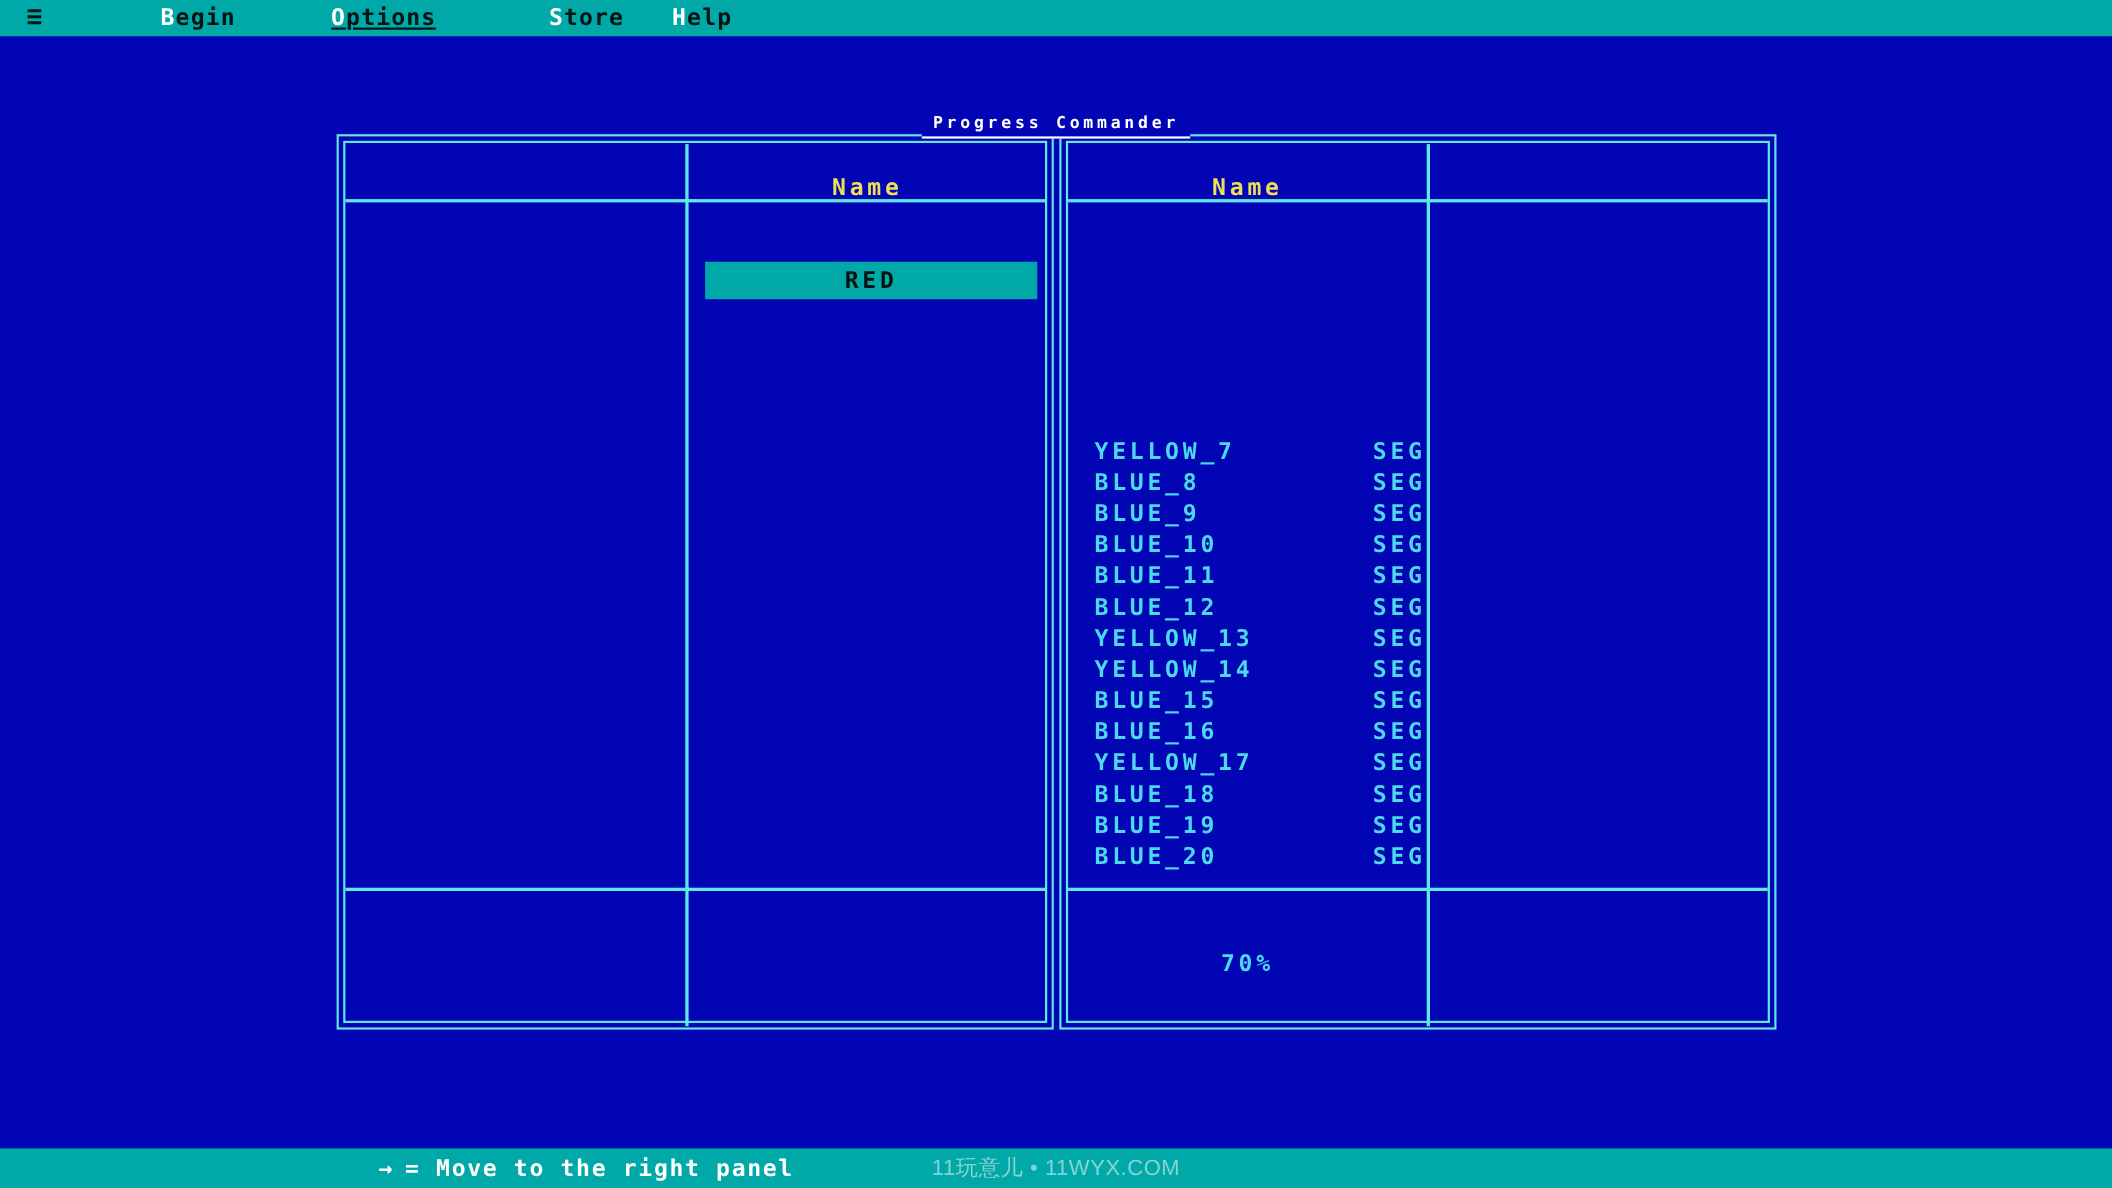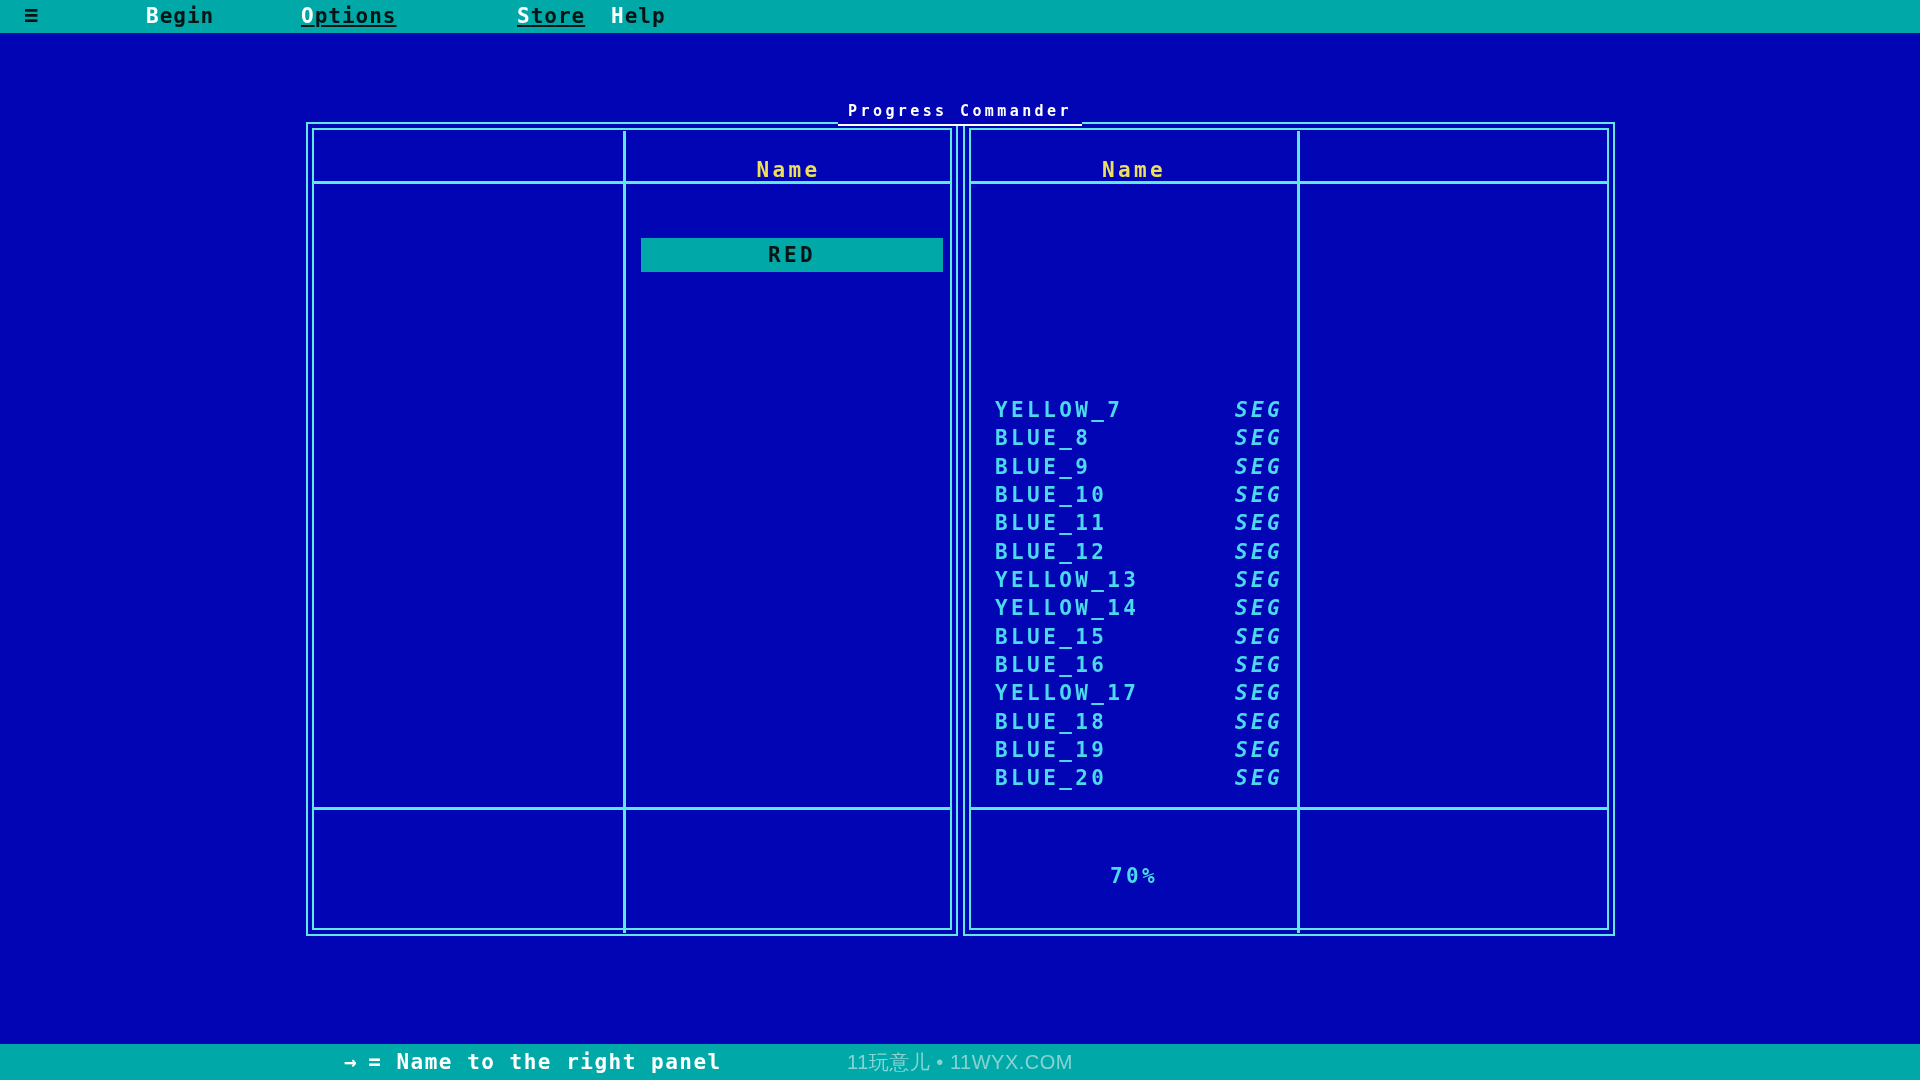--- a/index.html
+++ b/index.html
@@ -18,21 +18,21 @@
 
   
   .menubar{position:absolute;top:0;left:0;width:1920px;height:33px;background:var(--teal);}
   .menubar .hamburger{position:absolute;left:24px;top:0;height:33px;line-height:31px;
     font-size:24px;color:var(--black);cursor:default;}
   .menu-item{position:absolute;top:0;height:33px;line-height:33px;font-size:21px;
     letter-spacing:1px;color:var(--black);cursor:default;}
   .menu-item .hotkey{color:var(--white);}
   .menu-item:nth-of-type(2){left:146px;}
   .menu-item:nth-of-type(3){left:301px;text-decoration:underline;}
-  .menu-item:nth-of-type(4){left:517px;text-decoration:underline;}
+  .menu-item:nth-of-type(4){left:499px;}
   .menu-item:nth-of-type(5){left:611px;}
 
   
   .title-wrap{position:absolute;top:101px;left:0;width:1920px;text-align:center;z-index:6;}
   .title{display:inline-block;background:var(--bg);color:var(--white);font-size:15px;
     letter-spacing:3.4px;line-height:21px;padding:0 10px 2px 10px;
     border-bottom:2px solid var(--white);}
 
   
   .panel{position:absolute;top:122px;width:652px;height:814px;
@@ -56,21 +56,21 @@
   
   .selected-item{position:absolute;left:333px;top:114px;width:302px;height:34px;
     background:var(--teal);color:var(--black);font-size:21px;letter-spacing:3.4px;
     text-align:center;line-height:34px;cursor:default;z-index:3;}
 
   
   .file-list{position:absolute;left:30px;top:272px;width:330px;}
   .file-row{height:28.35px;line-height:28.35px;color:var(--cyan-text);font-size:21px;
     letter-spacing:3.4px;position:relative;cursor:default;}
   .file-row .fname{position:absolute;left:0;}
-  .file-row .ftype{position:absolute;left:240px;font-style:italic;}
+  .file-row .ftype{position:absolute;left:253px;}
 
   .progress-val{position:absolute;left:6px;top:738px;width:326px;height:28px;line-height:28px;
     text-align:center;color:var(--cyan-text);font-size:21px;letter-spacing:3.4px;}
 
   
   .statusbar{position:absolute;left:0;top:1044px;width:1920px;height:36px;background:var(--teal);}
   .status-hint{position:absolute;left:344px;top:0;height:36px;line-height:36px;
     color:var(--white);font-size:21px;letter-spacing:1.5px;}
   .status-hint .arrow{margin-right:10px;}
   .watermark{position:absolute;left:0;top:0;width:1920px;height:36px;line-height:36px;
@@ -167,16 +167,16 @@
           <span class="fname">BLUE_20</span>
           <span class="ftype">SEG</span>
         </div>
     </div>
 
     <div class="progress-val">70%</div>
   </div>
 
   <div class="statusbar">
     <div class="watermark">11玩意儿 • 11WYX.COM</div>
-    <div class="status-hint"><span class="arrow">→</span><span>= Name to the right panel</span></div>
+    <div class="status-hint"><span class="arrow">→</span><span>= Move to the right panel</span></div>
   </div>
 
 </div>
 
 </body></html>

